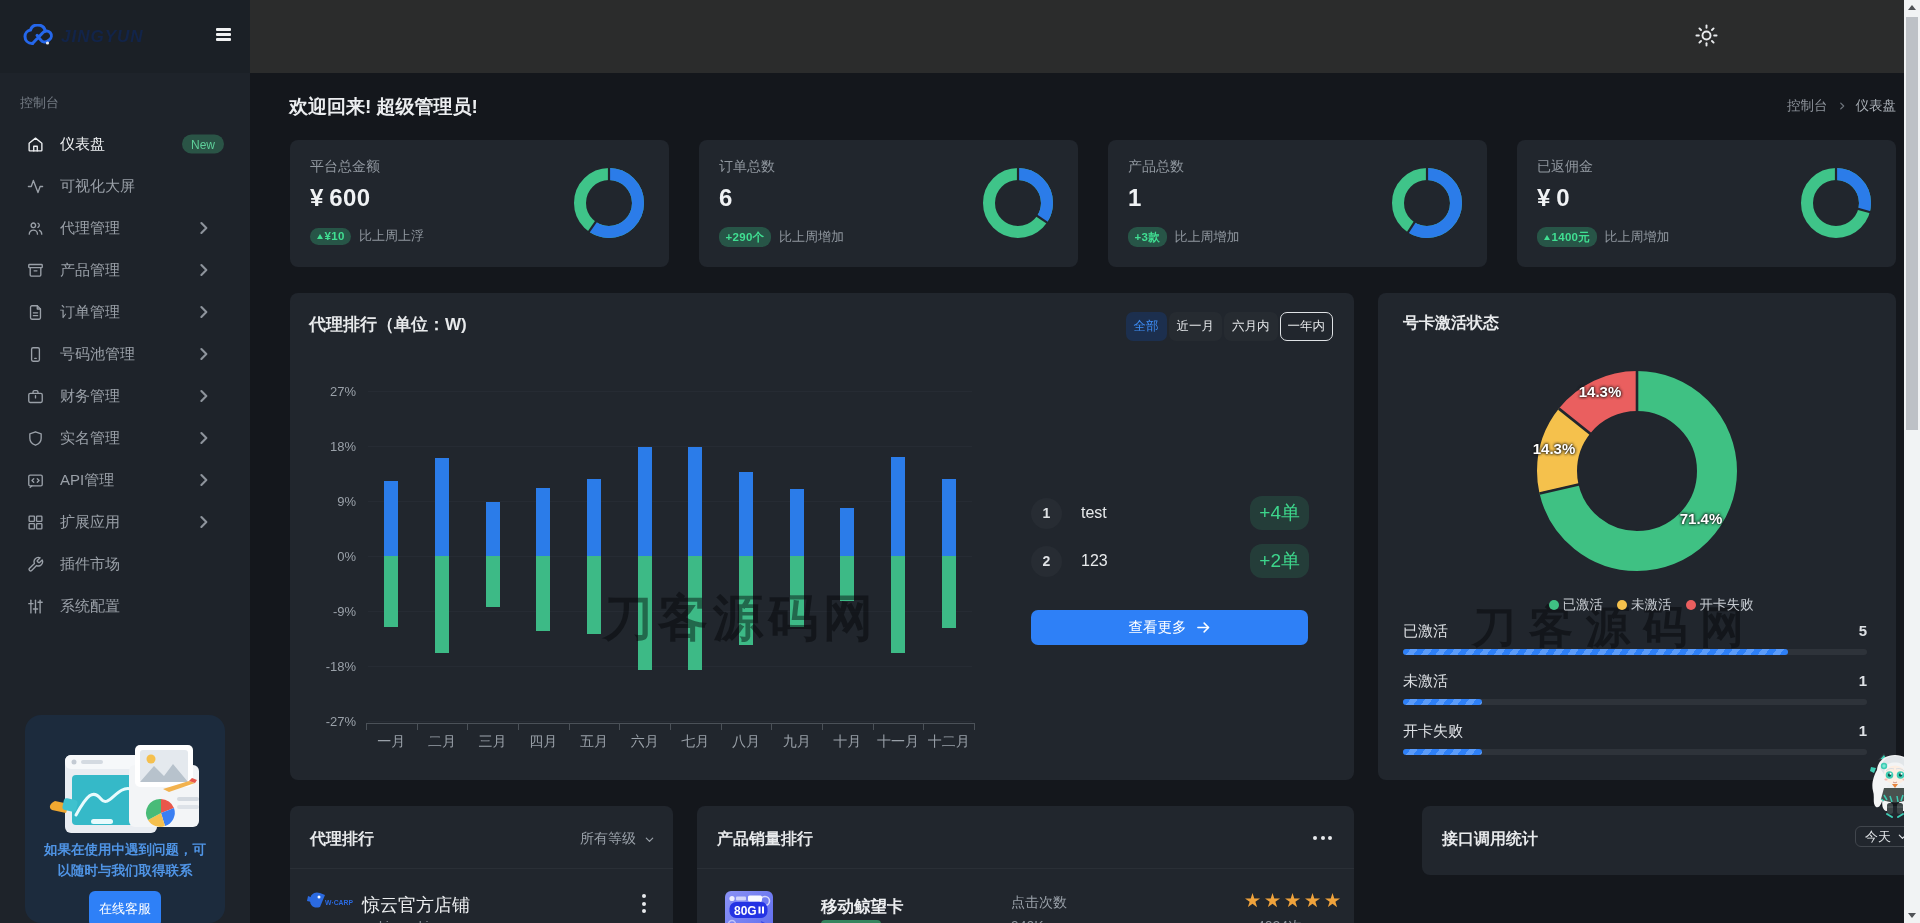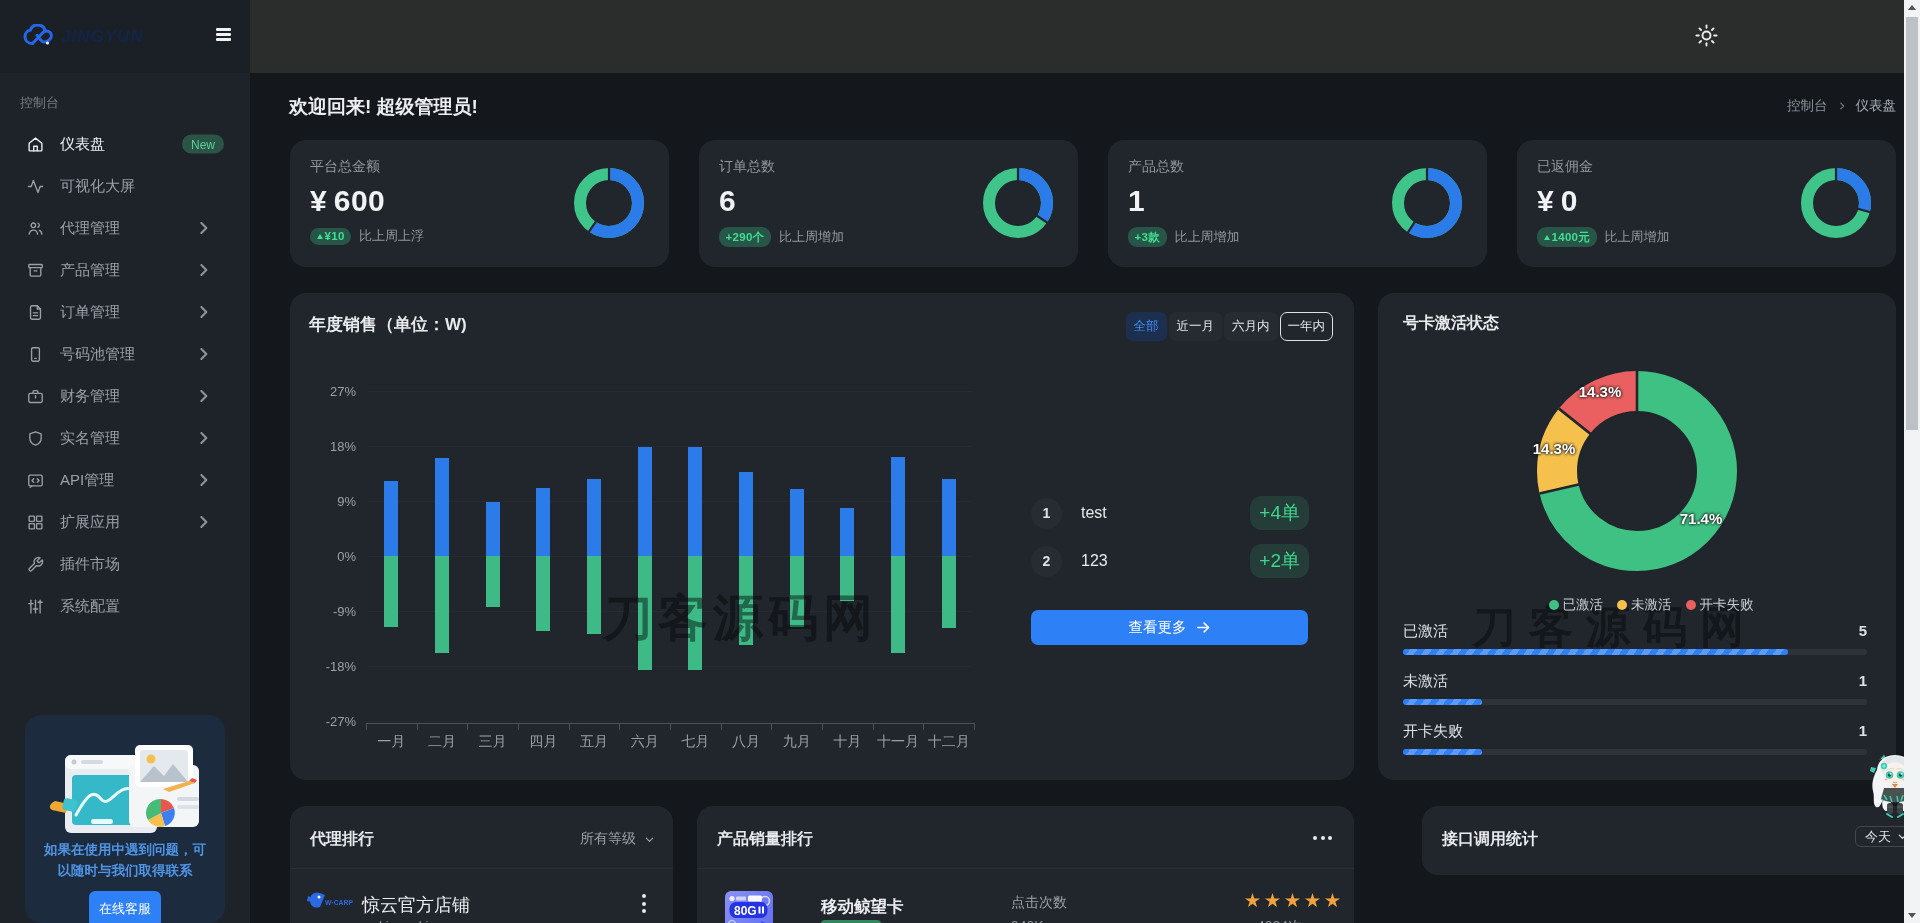--- a/index.html
+++ b/index.html
@@ -25,29 +25,29 @@
 .mitem svg { width:17px; height:17px; margin-right:16px; flex:none; }
 .mitem.active { color:#eef0f2; }
 .mitem .chev { position:absolute; right:22px; top:50%; transform:translateY(-50%); }
 .badge-new { position:absolute; right:26px; top:50%; transform:translateY(-50%); background:#2a5446; color:#5ecf9a; font-size:12px; padding:2.5px 9px; border-radius:10px; }
 #helpcard { position:absolute; left:25px; top:715px; width:200px; height:208px; background:#1c2b3d; border-radius:16px; }
 #helpcard .illus { position:absolute; left:18px; top:22px; width:164px; height:112px; }
 #helpcard .htext { position:absolute; left:10px; top:125px; width:180px; text-align:center; color:#4f94e5; font-size:13.5px; line-height:1.55; font-weight:bold; }
 #helpcard .hbtn { position:absolute; left:50%; top:176px; transform:translateX(-50%); background:#2e80f7; color:#fff; font-size:13px; padding:9px 10px; border-radius:6px; white-space:nowrap; }
 
 #content { position:absolute; left:250px; top:73px; width:1654px; height:850px; background:#14171c;margin-left:16px; }
-.card { position:absolute; background:#21262d; border-radius:16px; }
+.card { position:absolute; background:#21262d; border-radius:8px; }
 .ctitle { color:#e8eaec; font-size:16px; font-weight:bold; }
 #welcome { position:absolute; left:23px; top:21px; color:#eceef0; font-size:19px; font-weight:bold; }
 #crumbs { position:absolute; right:24px; top:24px; color:#8d939b; font-size:13.5px; display:flex; align-items:center; gap:9px; }
 #crumbs .cur { color:#aab0b7; }
 
 .stat { top:67px; width:379px; height:127px; }
 .stat .t { position:absolute; left:20px; top:18px; font-size:14px; color:#9198a0; }
-.stat .v { position:absolute; left:20px; top:44px; font-size:30px; font-weight:bold; color:#f0f2f4; letter-spacing:0.5px;text-align:center; }
+.stat .v { position:absolute; left:20px; top:44px; font-size:24px; font-weight:bold; color:#f0f2f4; letter-spacing:0.5px;text-align:center; }
 .stat .b { position:absolute; left:20px; top:87px; display:flex; align-items:center; gap:8px; font-size:13px; color:#9198a0; }
 .pill { background:#275547; color:#40df92; font-size:11.5px; font-weight:bold; padding:2.5px 6.5px; border-radius:9px; letter-spacing:0.3px; display:inline-flex; align-items:center; }
 .tri { width:0; height:0; border-left:3.5px solid transparent; border-right:3.5px solid transparent; border-bottom:5.5px solid #40df92; display:inline-block; margin-right:2px; }
 .stat svg.donut { position:absolute; left:281px; top:25px; }
 
 #chartcard { left:24px; top:220px; width:1064px; height:487px; }
 #chartcard .ctitle { position:absolute; left:19px; top:20px; font-size:17px; }
 #tabs { position:absolute; right:21px; top:19px; display:flex; gap:2px; }
 .tab { height:29px; padding:0 7px; display:flex; align-items:center; font-size:12.5px; color:#e4e6e9; background:#262b31; border-radius:7px; border:1.5px solid transparent; }
 .tab.on { background:#1c2f4e; color:#3e8df5; }
@@ -155,21 +155,21 @@
         <circle cx="38" cy="38" r="29" fill="none" stroke="#3fc489" stroke-width="12"></circle>
         <circle cx="38" cy="38" r="29" fill="none" stroke="#2b7ce9" stroke-width="12" stroke-dasharray="53.1 129.1" transform="rotate(-90 38 38)"></circle>
         <g stroke="#21262d" stroke-width="2.2">
             <line x1="38" y1="1.5" x2="38" y2="17"></line>
             <line x1="38" y1="1.5" x2="38" y2="17" transform="rotate(105 38 38)"></line>
           </g>
       </svg>
     </div>
 
     <div class="card" id="chartcard">
-      <div class="ctitle">年度销售（单位：W)</div>
+      <div class="ctitle">代理排行（单位：W)</div>
       <div id="tabs">
           <div class="tab on">全部</div>
           <div class="tab">近一月</div>
           <div class="tab">六月内</div>
           <div class="tab focus">一年内</div>
         </div>
       <div id="plot">
           <div class="grid" style="top:98px"></div>
           <div class="ylab" style="left:10px;top:91px">27%</div>
           <div class="grid" style="top:153px"></div>

